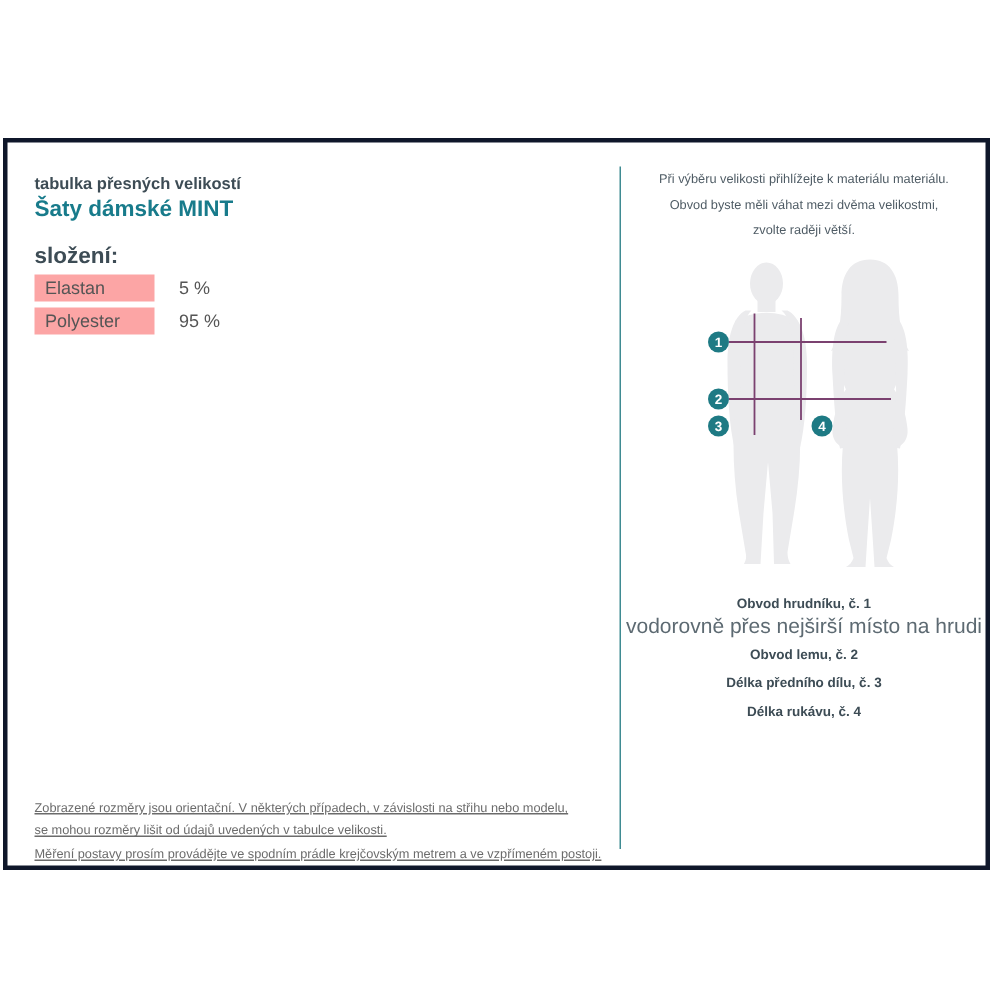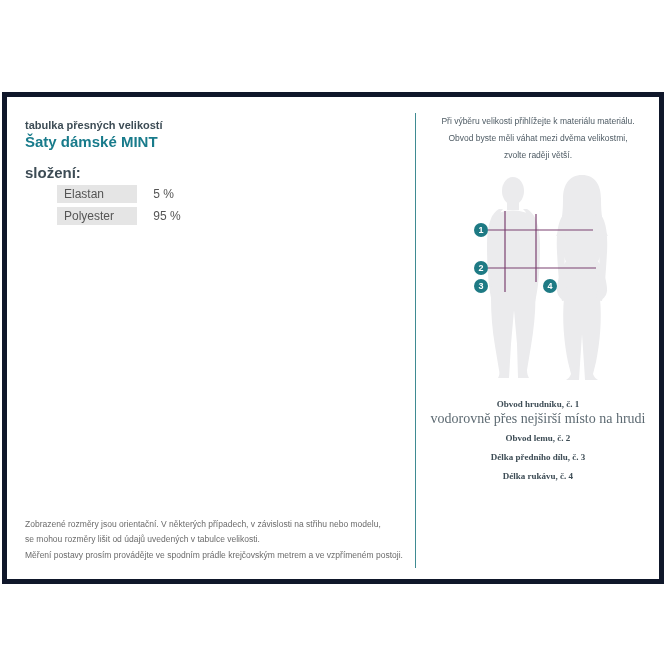--- a/index.html
+++ b/index.html
@@ -2,51 +2,51 @@
 <html><head>
 <meta charset="utf-8">
 <style>
   html,body { margin:0; padding:0; }
   body {
     width:670px; height:670px; background:#ffffff; position:relative;
     font-family:"Liberation Sans", sans-serif; overflow:hidden;
   }
   .card {
     position:absolute; left:2px; top:92px; width:652px; height:482px;
-    background:#ffffff; border:5px solid #0f172a;
+    background:#ffffff; border:3px solid #0f172a;
   }
   .divider { position:absolute; left:408px; top:16px; width:1px; height:455px; background:#3f8b92; }
 
   
   .left-panel { position:absolute; left:0; top:0; width:408px; height:100%; }
   .subtitle { position:absolute; left:18px; top:22px; font-size:11px; font-weight:bold; color:#3d4c55; }
   .title    { position:absolute; left:18px; top:36px; font-size:15px; font-weight:bold; color:#187b8b; }
   .comp-heading { position:absolute; left:18px; top:67px; font-size:15px; font-weight:bold; color:#3d4c55; }
   .comp-table { position:absolute; left:18px; top:88px; font-size:12px; color:#555; }
   .comp-row { height:18px; line-height:18px; margin-bottom:4px; white-space:nowrap; }
-  .comp-cell { display:inline-block; width:73px; padding-left:7px; background:#e5e5e5; height:18px; vertical-align:top;margin-left:32px; }
+  .comp-cell { display:inline-block; width:73px; padding-left:7px; background:#fca5a5; height:18px; vertical-align:top; }
   .comp-value { display:inline-block; margin-left:13px; }
-  .footnote { position:absolute; left:18px; top:420px; font-size:8.5px; line-height:15.4px; color:#6b6b6b; white-space:nowrap; }
+  .footnote { position:absolute; left:18px; top:436px; font-size:8.5px; line-height:15.4px; color:#6b6b6b; white-space:nowrap;text-decoration:underline; }
 
   
   .right-panel { position:absolute; left:409px; top:0; width:244px; height:100%; }
   .intro { position:absolute; left:0; top:16px; width:100%; text-align:center;
            font-size:8.5px; line-height:17px; color:#4e5b64; white-space:nowrap; }
   .diagram { position:absolute; left:41px; top:72px; width:204px; height:218px; }
   .diagram svg { position:absolute; left:0; top:0; }
   .badge {
     position:absolute; width:14px; height:14px; border-radius:50%;
     background:#1e7a84; color:#ffffff; font-size:9px; font-weight:bold;
     text-align:center; line-height:14px;
   }
   .badge-1 { left:17px; top:54px; }
   .badge-2 { left:17px; top:92px; }
   .badge-3 { left:17px; top:110px; }
   .badge-4 { left:86px; top:110px; }
-  .measurements { position:absolute; left:0; top:301px; width:100%; text-align:center;font-family:Liberation Serif, serif; }
+  .measurements { position:absolute; left:0; top:301px; width:100%; text-align:center; }
   .m-label { font-size:9px; font-weight:bold; color:#3d4c55; line-height:12px; margin-bottom:7px; }
   .m-label.first { margin-bottom:3px; }
   .m-sublabel { font-size:14px; color:#5d6a72; line-height:12px; margin-bottom:7px; }
 </style>
 </head>
 <body>
 
 <div class="card">
 
   <div class="divider"></div>

